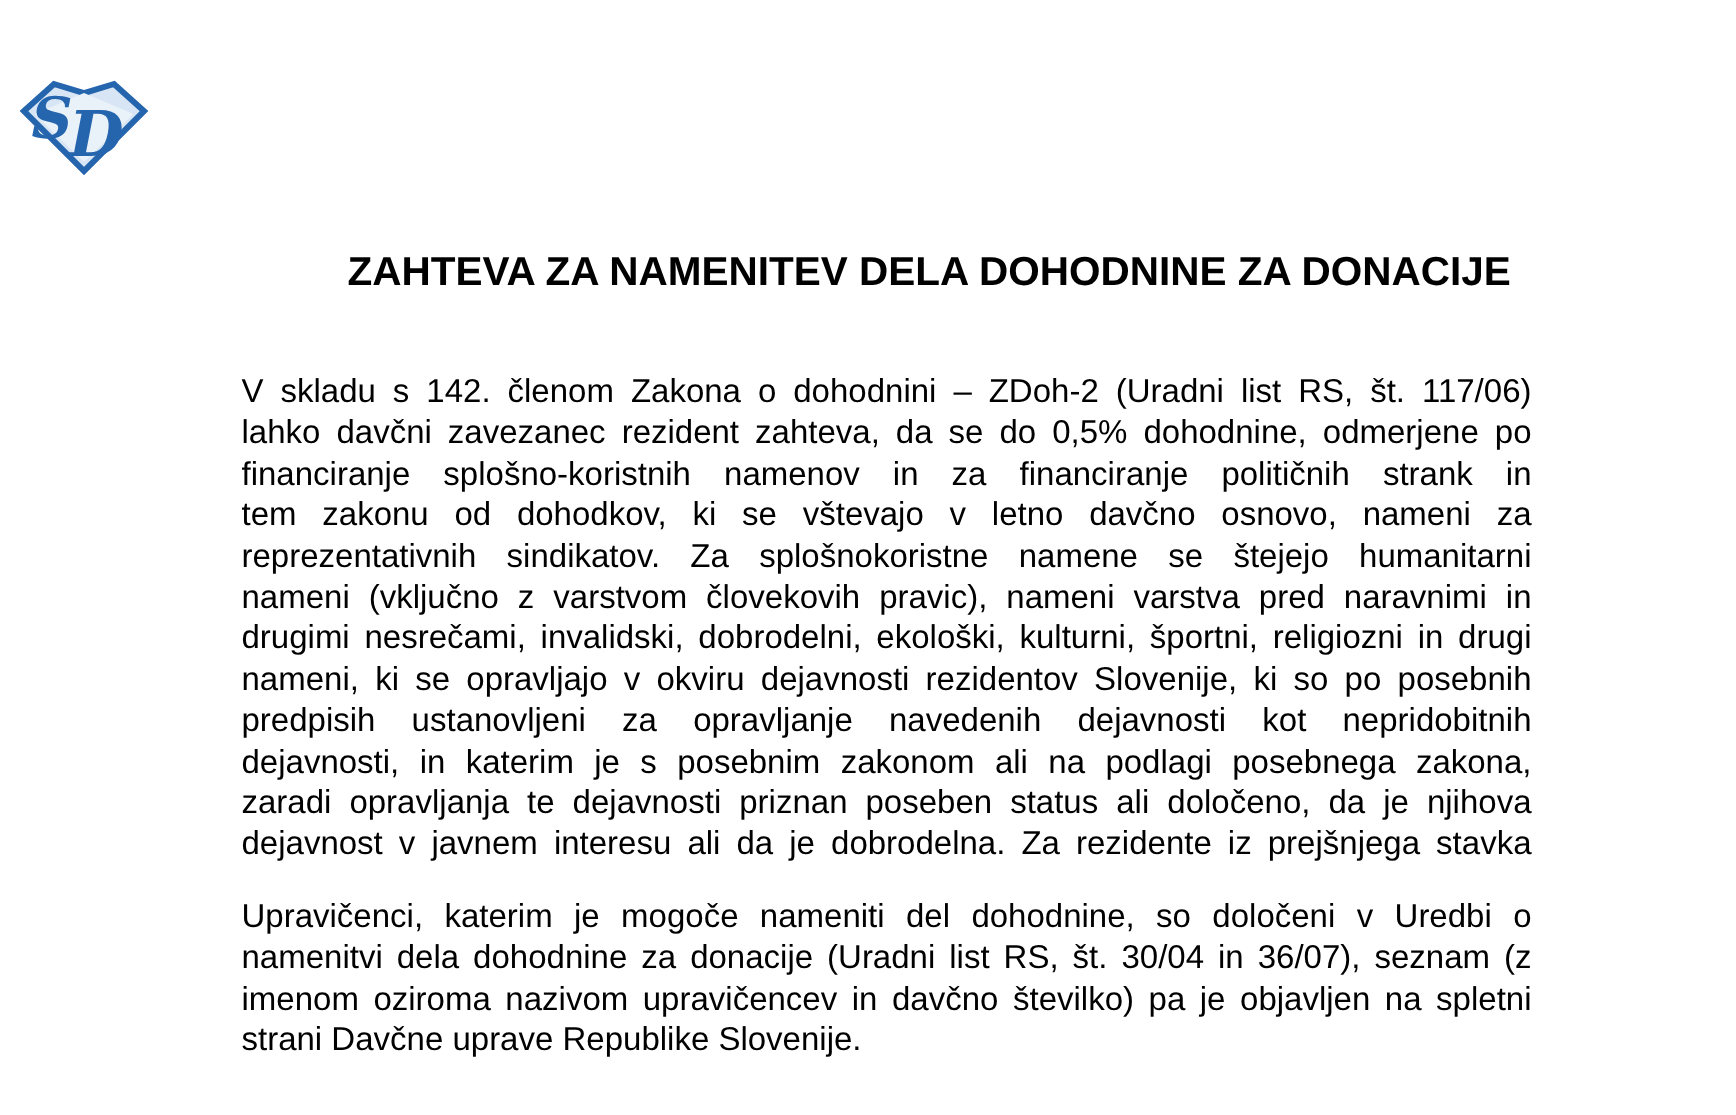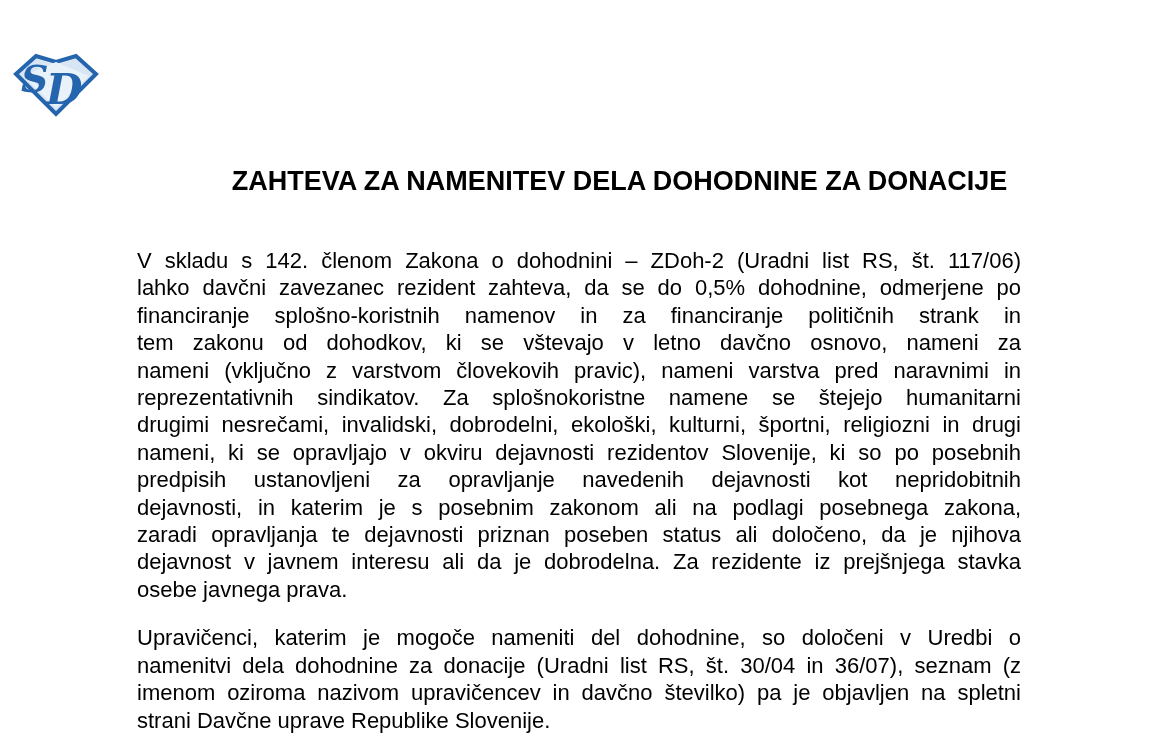--- a/index.html
+++ b/index.html
@@ -36,20 +36,21 @@
     position: absolute;
     left: 137px;
     top: 247px;
     width: 884px;
     font-size: 22px;
     line-height: 27.4px;
   }
   .line {
     text-align: justify;
     text-align-last: justify;
+    margin-left: 24px;
   }
   .line.last {
     text-align-last: left;
   }
   .para-gap { height: 21px; }
 </style>
 </head>
 <body>
 
 <div class="page">
@@ -67,29 +68,28 @@
 
   <div class="doc-title">ZAHTEVA ZA NAMENITEV DELA DOHODNINE ZA DONACIJE</div>
 
   <div class="content">
 
     <div>
       <div class="line">V skladu s 142. členom Zakona o dohodnini – ZDoh-2 (Uradni list RS, št. 117/06)</div>
       <div class="line">lahko davčni zavezanec rezident zahteva, da se do 0,5% dohodnine, odmerjene po</div>
       <div class="line">financiranje splošno-koristnih namenov in za financiranje političnih strank in</div>
       <div class="line">tem zakonu od dohodkov, ki se vštevajo v letno davčno osnovo, nameni za</div>
+      <div class="line">reprezentativnih sindikatov. Za splošnokoristne namene se štejejo humanitarni</div>
       <div class="line">nameni (vključno z varstvom človekovih pravic), nameni varstva pred naravnimi in</div>
-      <div class="line">reprezentativnih sindikatov. Za splošnokoristne namene se štejejo humanitarni</div>
       <div class="line">drugimi nesrečami, invalidski, dobrodelni, ekološki, kulturni, športni, religiozni in drugi</div>
       <div class="line">nameni, ki se opravljajo v okviru dejavnosti rezidentov Slovenije, ki so po posebnih</div>
       <div class="line">predpisih ustanovljeni za opravljanje navedenih dejavnosti kot nepridobitnih</div>
       <div class="line">dejavnosti, in katerim je s posebnim zakonom ali na podlagi posebnega zakona,</div>
       <div class="line">zaradi opravljanja te dejavnosti priznan poseben status ali določeno, da je njihova</div>
       <div class="line">dejavnost v javnem interesu ali da je dobrodelna. Za rezidente iz prejšnjega stavka</div>
-      <div class="line last">osebe javnega prava.</div>
     </div>
 
     <div class="para-gap"></div>
 
     <div>
       <div class="line">Upravičenci, katerim je mogoče nameniti del dohodnine, so določeni v Uredbi o</div>
       <div class="line">namenitvi dela dohodnine za donacije (Uradni list RS, št. 30/04 in 36/07), seznam (z</div>
       <div class="line">imenom oziroma nazivom upravičencev in davčno številko) pa je objavljen na spletni</div>
       <div class="line last">strani Davčne uprave Republike Slovenije.</div>
     </div>

